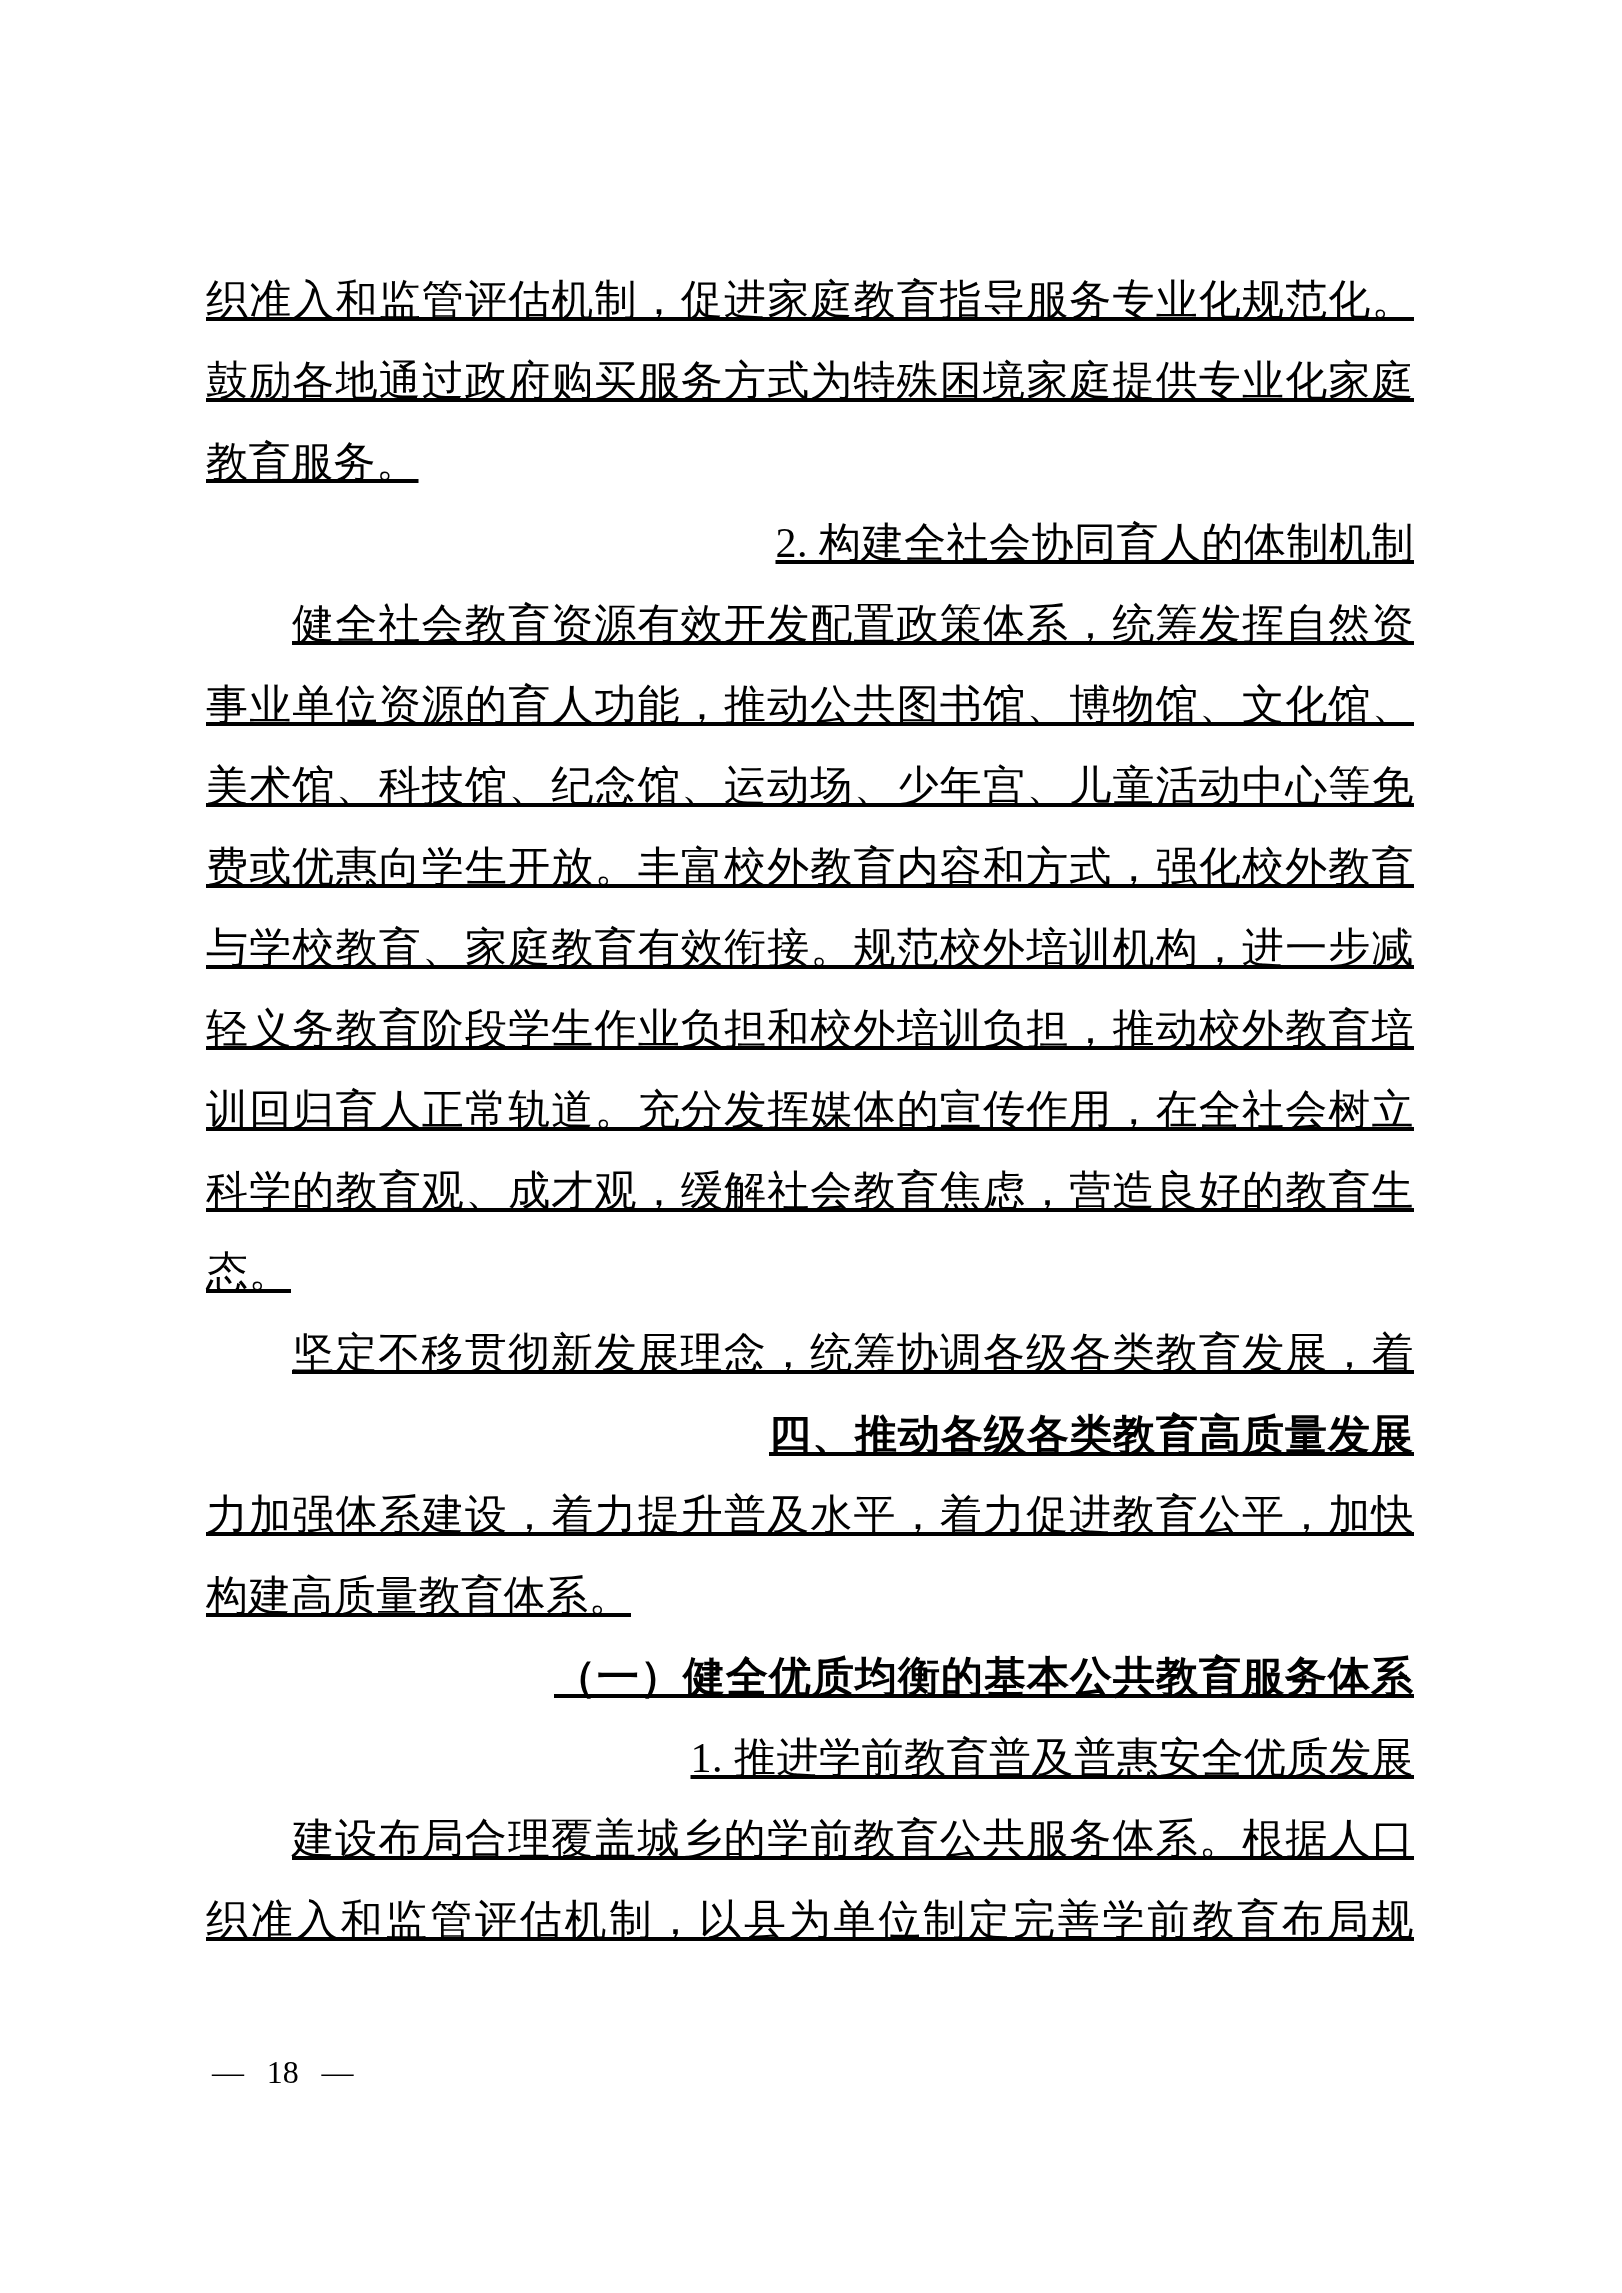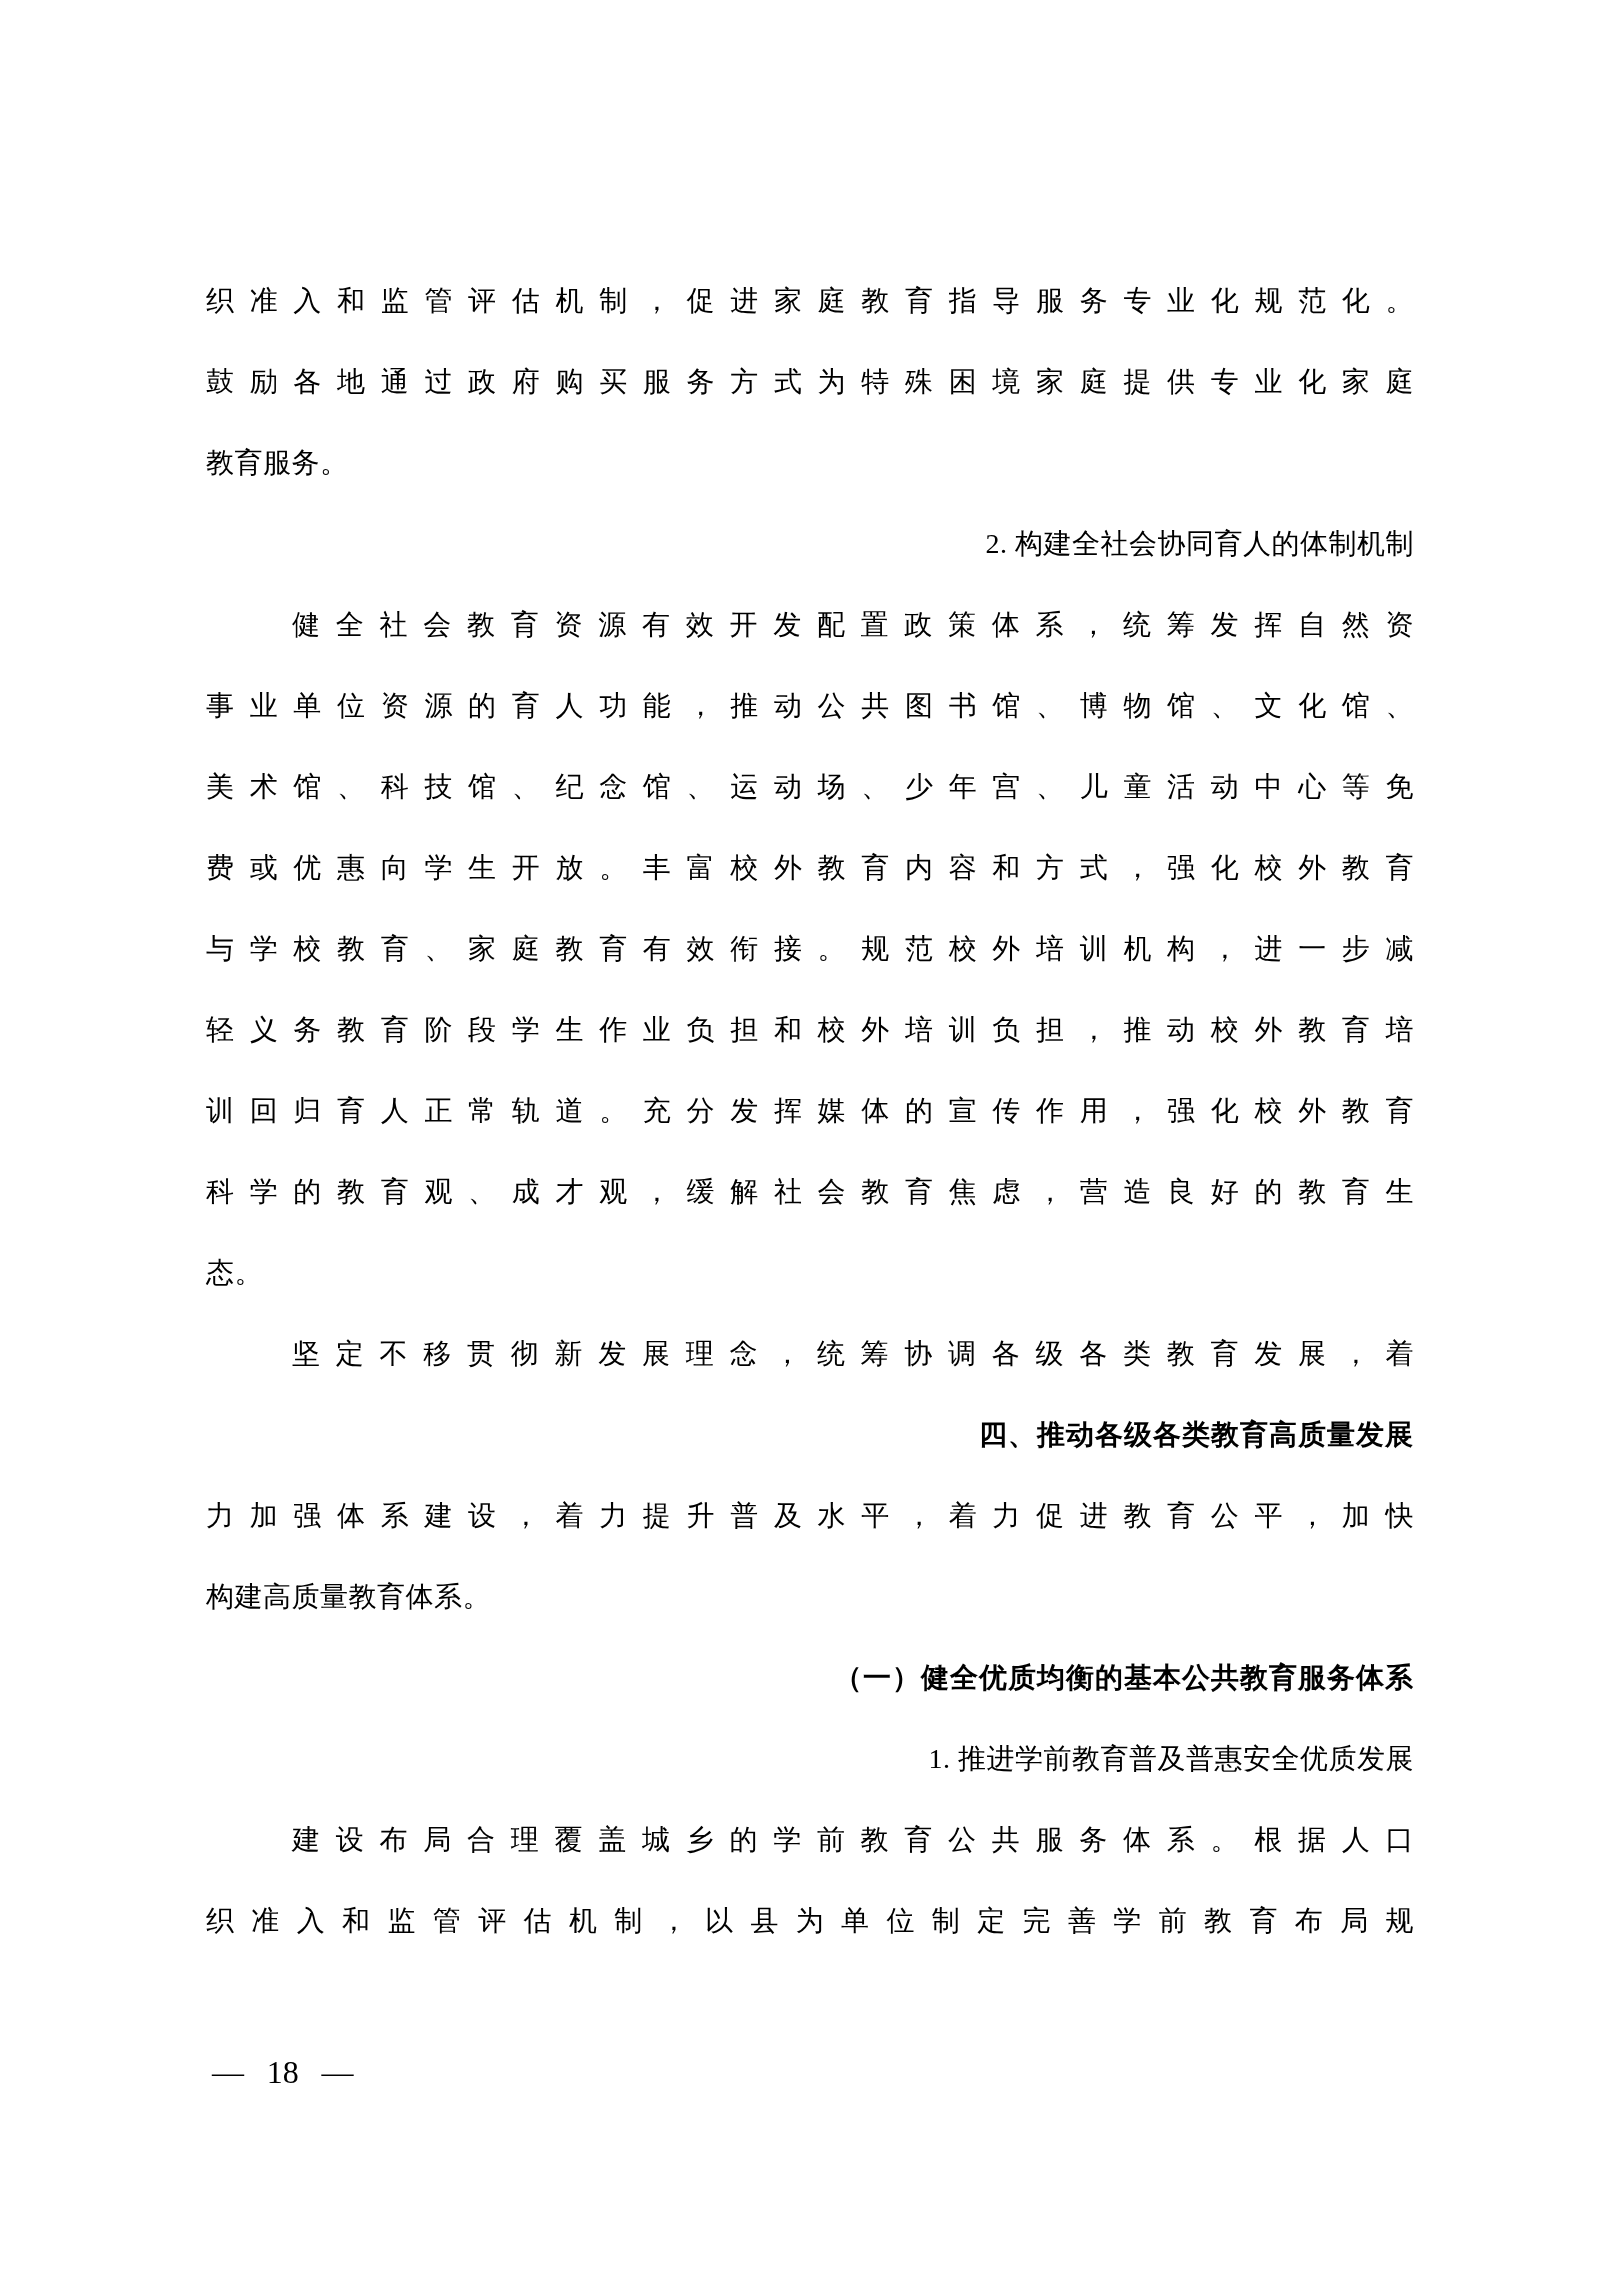--- a/index.html
+++ b/index.html
@@ -17,24 +17,25 @@
     position: absolute;
     left: 206px;
     top: 260px;
     width: 1208px;
   }
   .line {
     box-sizing: border-box;
     width: 100%;
     height: 81px;
     line-height: 81px;
-    font-size: 28px;
+    font-size: 42px;
     letter-spacing: 0.5px;
     white-space: nowrap;
     text-align: left;
+    text-decoration: underline;
   }
   
   .just {
     white-space: normal;
     text-align: justify;
     text-align-last: justify;
     text-justify: inter-ideograph;
   }
   
   .ind { padding-left: 86px; text-align: right; }
@@ -69,21 +70,21 @@
   <div class="line just">织准入和监管评估机制，促进家庭教育指导服务专业化规范化。</div>
   <div class="line just">鼓励各地通过政府购买服务方式为特殊困境家庭提供专业化家庭</div>
   <div class="line">教育服务。</div>
   <div class="line ind">2. 构建全社会协同育人的体制机制</div>
   <div class="line ind just">健全社会教育资源有效开发配置政策体系，统筹发挥自然资</div>
   <div class="line just">事业单位资源的育人功能，推动公共图书馆、博物馆、文化馆、</div>
   <div class="line just">美术馆、科技馆、纪念馆、运动场、少年宫、儿童活动中心等免</div>
   <div class="line just">费或优惠向学生开放。丰富校外教育内容和方式，强化校外教育</div>
   <div class="line just">与学校教育、家庭教育有效衔接。规范校外培训机构，进一步减</div>
   <div class="line just">轻义务教育阶段学生作业负担和校外培训负担，推动校外教育培</div>
-  <div class="line just">训回归育人正常轨道。充分发挥媒体的宣传作用，强化校外教育</div>
+  <div class="line just">训回归育人正常轨道。充分发挥媒体的宣传作用，在全社会树立</div>
   <div class="line just">科学的教育观、成才观，缓解社会教育焦虑，营造良好的教育生</div>
   <div class="line">态。</div>
   <div class="line ind just">坚定不移贯彻新发展理念，统筹协调各级各类教育发展，着</div>
   <div class="line ind h1">四、推动各级各类教育高质量发展</div>
   <div class="line just">力加强体系建设，着力提升普及水平，着力促进教育公平，加快</div>
   <div class="line">构建高质量教育体系。</div>
   <div class="line ind h2">（一）健全优质均衡的基本公共教育服务体系</div>
   <div class="line ind">1. 推进学前教育普及普惠安全优质发展</div>
   <div class="line ind just">建设布局合理覆盖城乡的学前教育公共服务体系。根据人口</div>
   <div class="line just">织准入和监管评估机制，以县为单位制定完善学前教育布局规</div>

